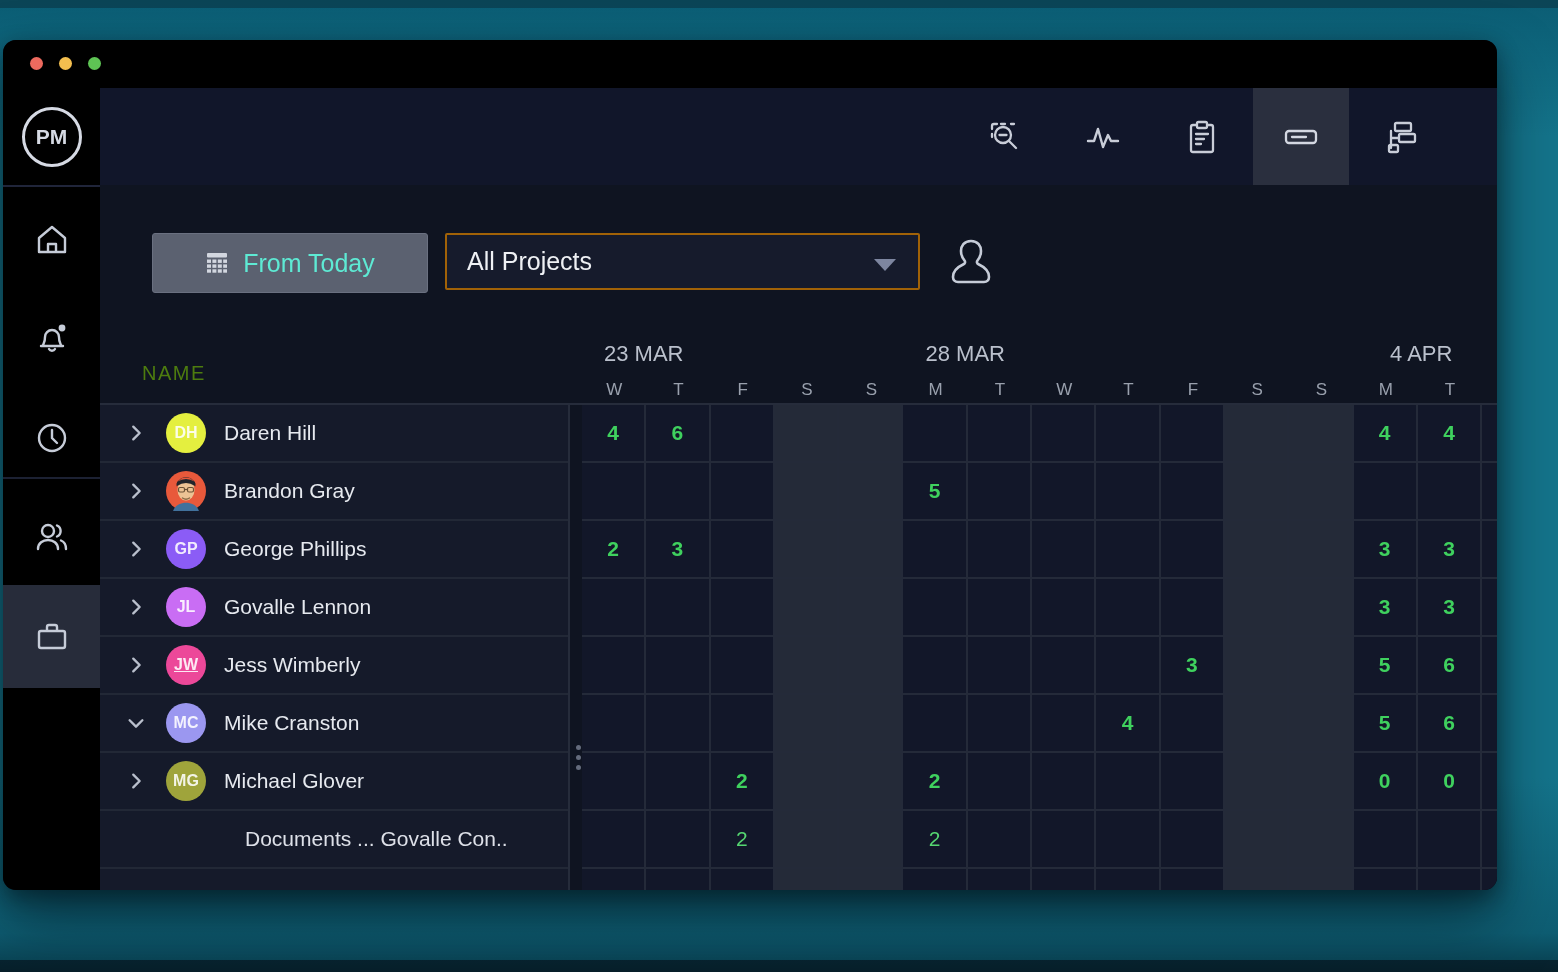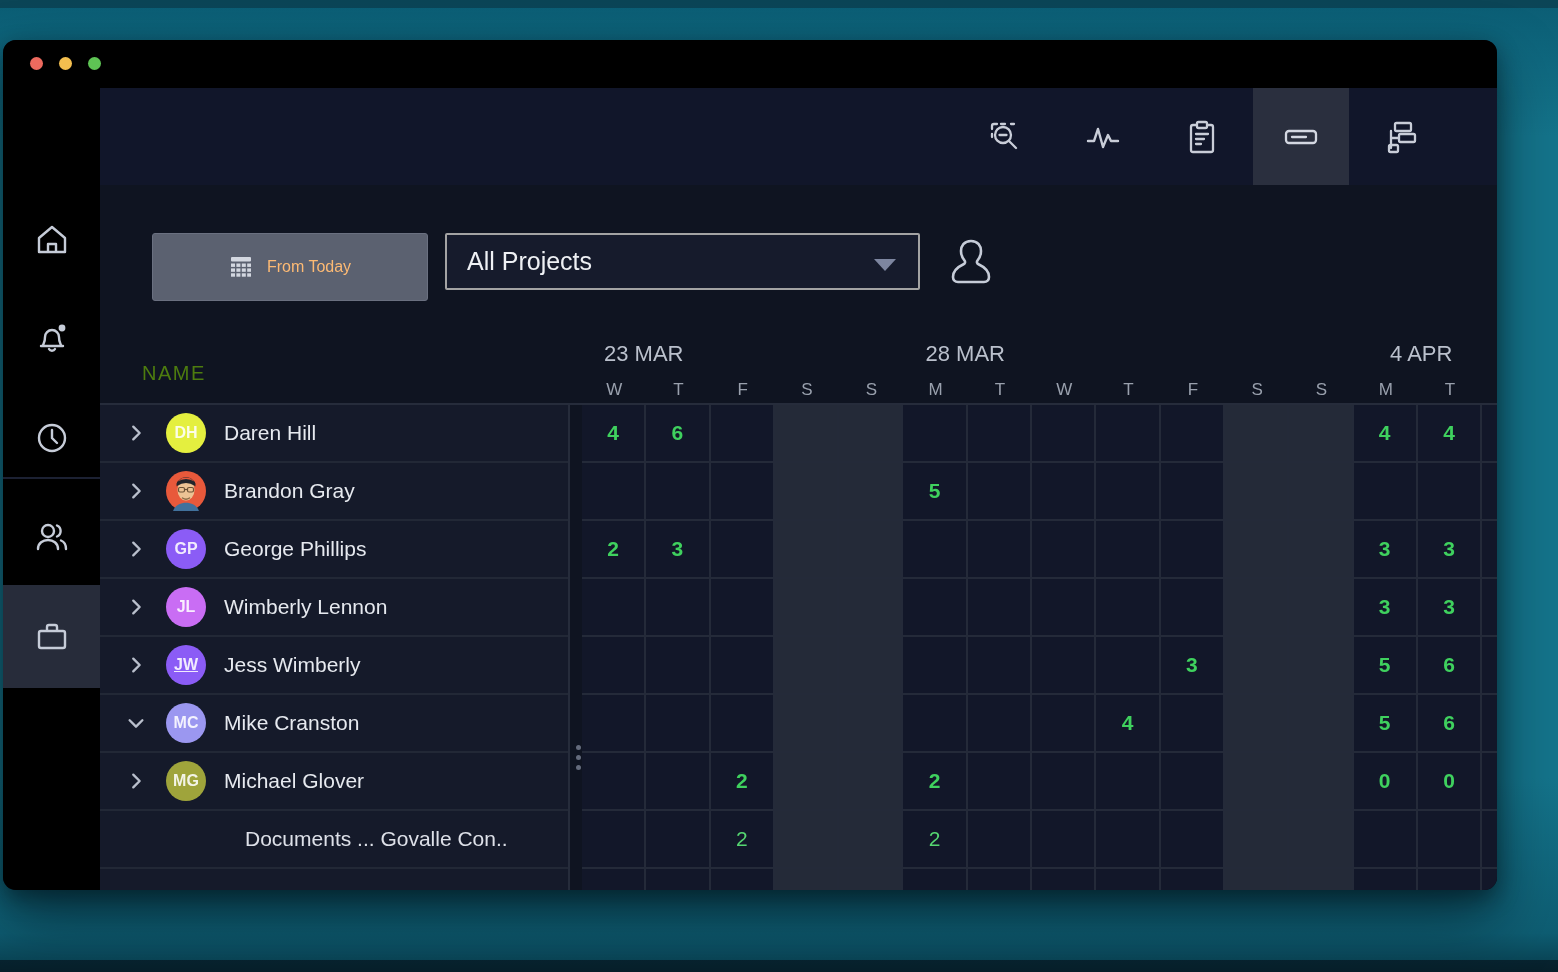--- a/index.html
+++ b/index.html
@@ -31,23 +31,23 @@
 
   
   .topbar{position:absolute;left:97px;right:0;top:48px;height:97px;background:#11162a;border-bottom:2px solid #22283a;}
   .tb-item{position:absolute;top:0;width:96px;height:97px;display:flex;align-items:center;justify-content:center;cursor:pointer;}
   .tb-item.active{background:#2a2f3e;}
 
   
   .content{position:absolute;left:97px;right:0;top:145px;bottom:0;background:#0f1421;}
 
   
-  .btn-from-today{position:absolute;left:52px;top:48px;width:276px;height:68px;background:#5b6170;border:1px solid #6a7080;border-radius:3px;
-        display:flex;align-items:center;justify-content:center;gap:14px;color:#fdba74;font-size:16px;cursor:pointer;}
-  .dd-projects{position:absolute;left:345px;top:48px;width:475px;height:57px;background:#161b2c;border:2px solid #a3a3a3;border-radius:2px;
+  .btn-from-today{position:absolute;left:52px;top:48px;width:276px;height:60px;background:#5b6170;border:1px solid #6a7080;border-radius:3px;
+        display:flex;align-items:center;justify-content:center;gap:14px;color:#5eead4;font-size:25px;cursor:pointer;}
+  .dd-projects{position:absolute;left:345px;top:48px;width:475px;height:57px;background:#161b2c;border:2px solid #a16207;border-radius:2px;
         display:flex;align-items:center;color:#eef0f4;font-size:25px;padding:0 20px;box-sizing:border-box;cursor:pointer;}
   .dd-caret{position:absolute;right:22px;top:24px;width:0;height:0;border-left:11px solid transparent;border-right:11px solid transparent;border-top:12px solid #7d86a0;}
   .person-filter{position:absolute;left:845px;top:50px;width:52px;height:54px;cursor:pointer;display:flex;align-items:center;justify-content:center;}
 
   
   .name-header{position:absolute;left:42px;top:177px;color:#4d7c0f;font-size:20px;letter-spacing:1.5px;}
   .months{position:absolute;left:482px;right:0;top:156px;height:30px;}
   .month-label{position:absolute;top:0;color:#bac0cc;font-size:22px;white-space:nowrap;}
   .days{position:absolute;left:482px;right:0;top:191px;height:27px;display:flex;}
   .day{width:64.3px;display:flex;align-items:center;justify-content:center;color:#99a0ad;font-size:17px;}
@@ -84,20 +84,23 @@
 <div class="stage">
   <div class="window">
 
     <div class="titlebar">
       <span class="tl red"></span>
       <span class="tl yellow"></span>
       <span class="tl green"></span>
     </div>
 
     <aside class="sidebar">
+      <div class="logo-box">
+        <div class="pm-logo">PM</div>
+      </div>
 
       <div class="side-item" style="top:124px">
         <span>
           <svg width="36" height="36" viewBox="0 0 36 36" fill="none" stroke="#c6ccd8" stroke-width="2.4" stroke-linejoin="round">
             <path d="M5 16 L18 5 L31 16 V30 H5 Z"></path>
               <path d="M14 30 V22 h8 v8"></path>
           </svg>
         </span>
       </div>
 
@@ -291,29 +294,29 @@
             <span class="avatar" style="background: #8b5cf6;">GP</span>
             <span class="mname">George Phillips</span>
           </div>
           <div class="nrow member">
             <span class="chev">
               <svg width="22" height="22" viewBox="0 0 22 22" fill="none" stroke="#b9bfcc" stroke-width="2.6" stroke-linecap="round" stroke-linejoin="round">
                 <path d="M8 4 l7 7-7 7"></path>
               </svg>
             </span>
             <span class="avatar" style="background: rgb(201, 109, 244);">JL</span>
-            <span class="mname">Wimberly Lennon</span>
+            <span class="mname">Govalle Lennon</span>
           </div>
           <div class="nrow member">
             <span class="chev">
               <svg width="22" height="22" viewBox="0 0 22 22" fill="none" stroke="#b9bfcc" stroke-width="2.6" stroke-linecap="round" stroke-linejoin="round">
                 <path d="M8 4 l7 7-7 7"></path>
               </svg>
             </span>
-            <span class="avatar" style="background: #8b5cf6; text-decoration: underline;">JW</span>
+            <span class="avatar" style="background: #ec4899; text-decoration: underline;">JW</span>
             <span class="mname">Jess Wimberly</span>
           </div>
           <div class="nrow member">
             <span class="chev">
               <svg width="22" height="22" viewBox="0 0 22 22" fill="none" stroke="#b9bfcc" stroke-width="2.6" stroke-linecap="round" stroke-linejoin="round">
                 <path d="M4 8 l7 7 7-7"></path>
               </svg>
             </span>
             <span class="avatar" style="background: rgb(155, 151, 240);">MC</span>
             <span class="mname">Mike Cranston</span>

